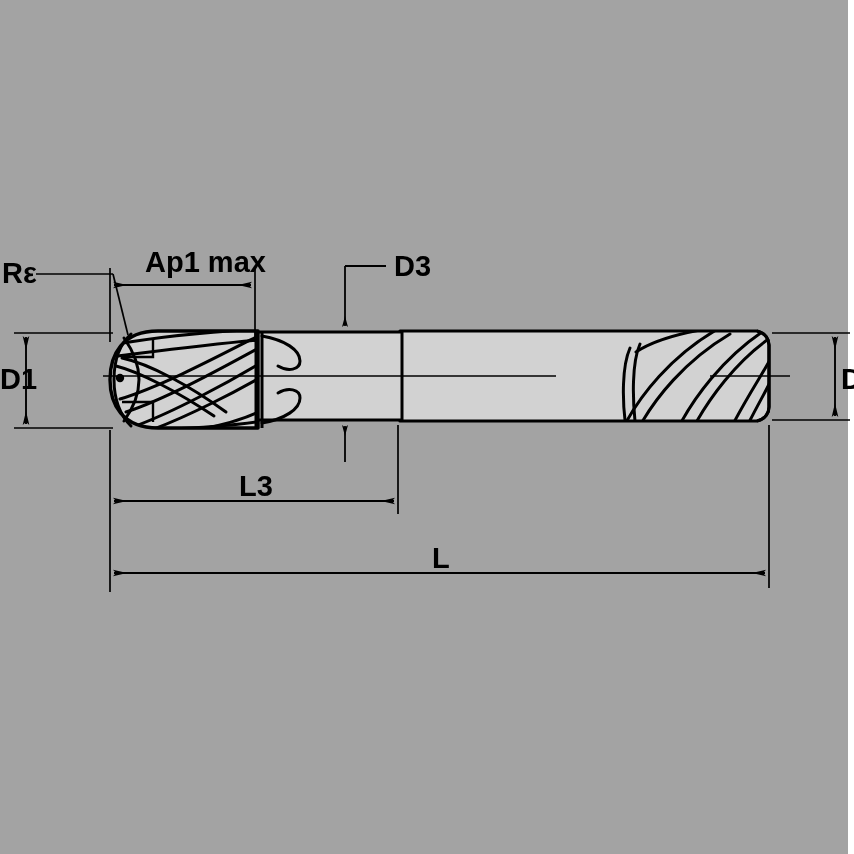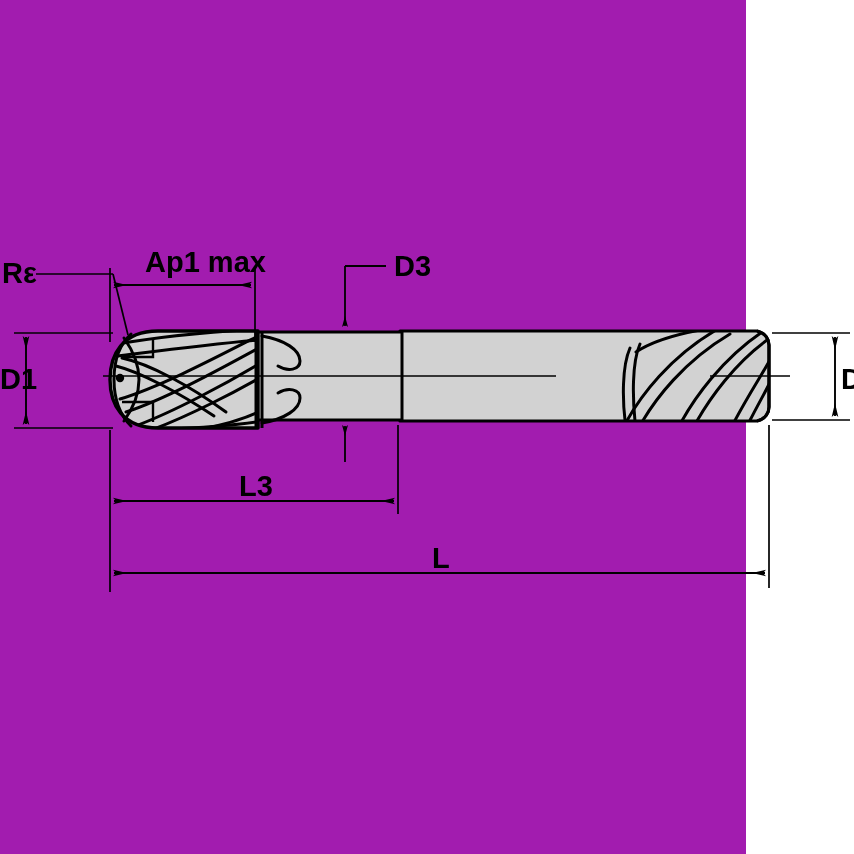--- a/index.html
+++ b/index.html
@@ -1,18 +1,18 @@
 <!DOCTYPE html>
 <html><head>
 <meta charset="utf-8">
 <style>
   html,body{margin:0;padding:0;background:#ffffff;}
   body{width:854px;height:854px;overflow:hidden;
        font-family:"Liberation Sans", sans-serif;}
-  #stage{position:relative;width:746px;height:854px;background:#a21caf;}
+  #stage{position:relative;width:848px;height:854px;background:#a3a3a3;}
   svg#drawing{position:absolute;left:0;top:0;width:854px;height:854px;display:block;}
   .dimlabel{font-family:"Liberation Sans", sans-serif;font-weight:bold;fill:#000;}
 </style>
 </head>
 <body>
 
 <div id="stage">
 
   <svg id="drawing" viewBox="0 0 854 854">
     <defs>

